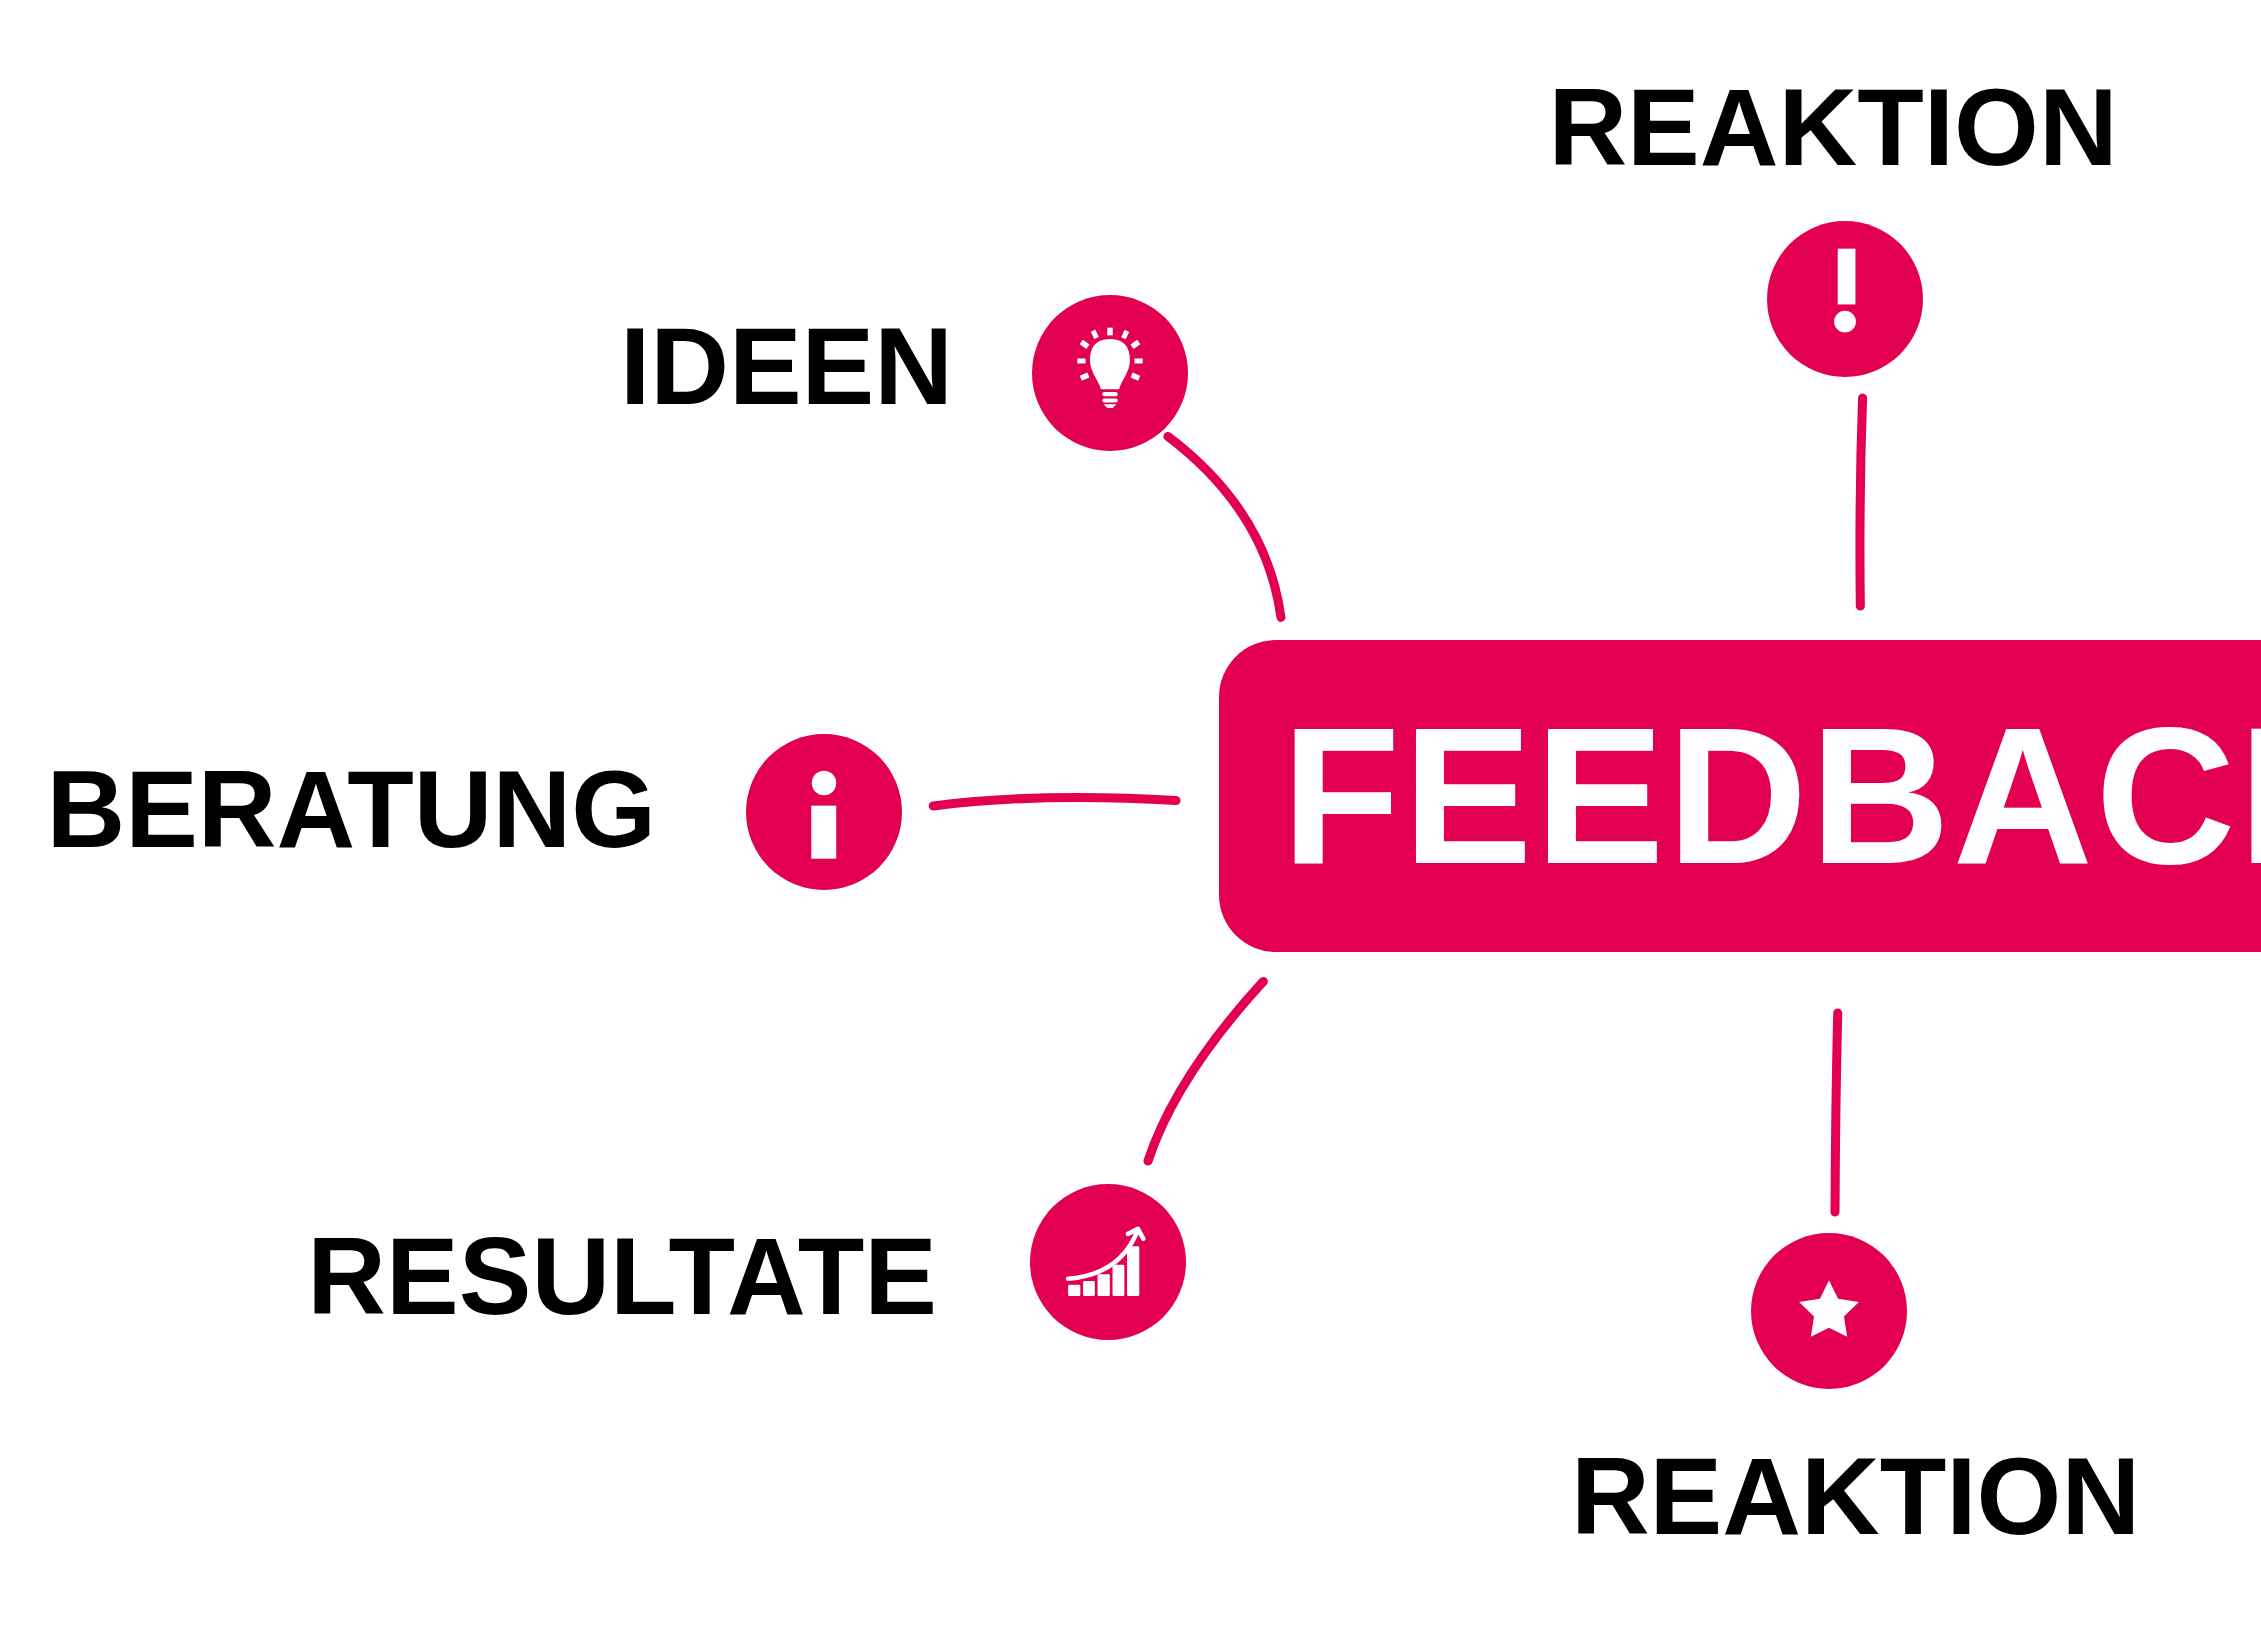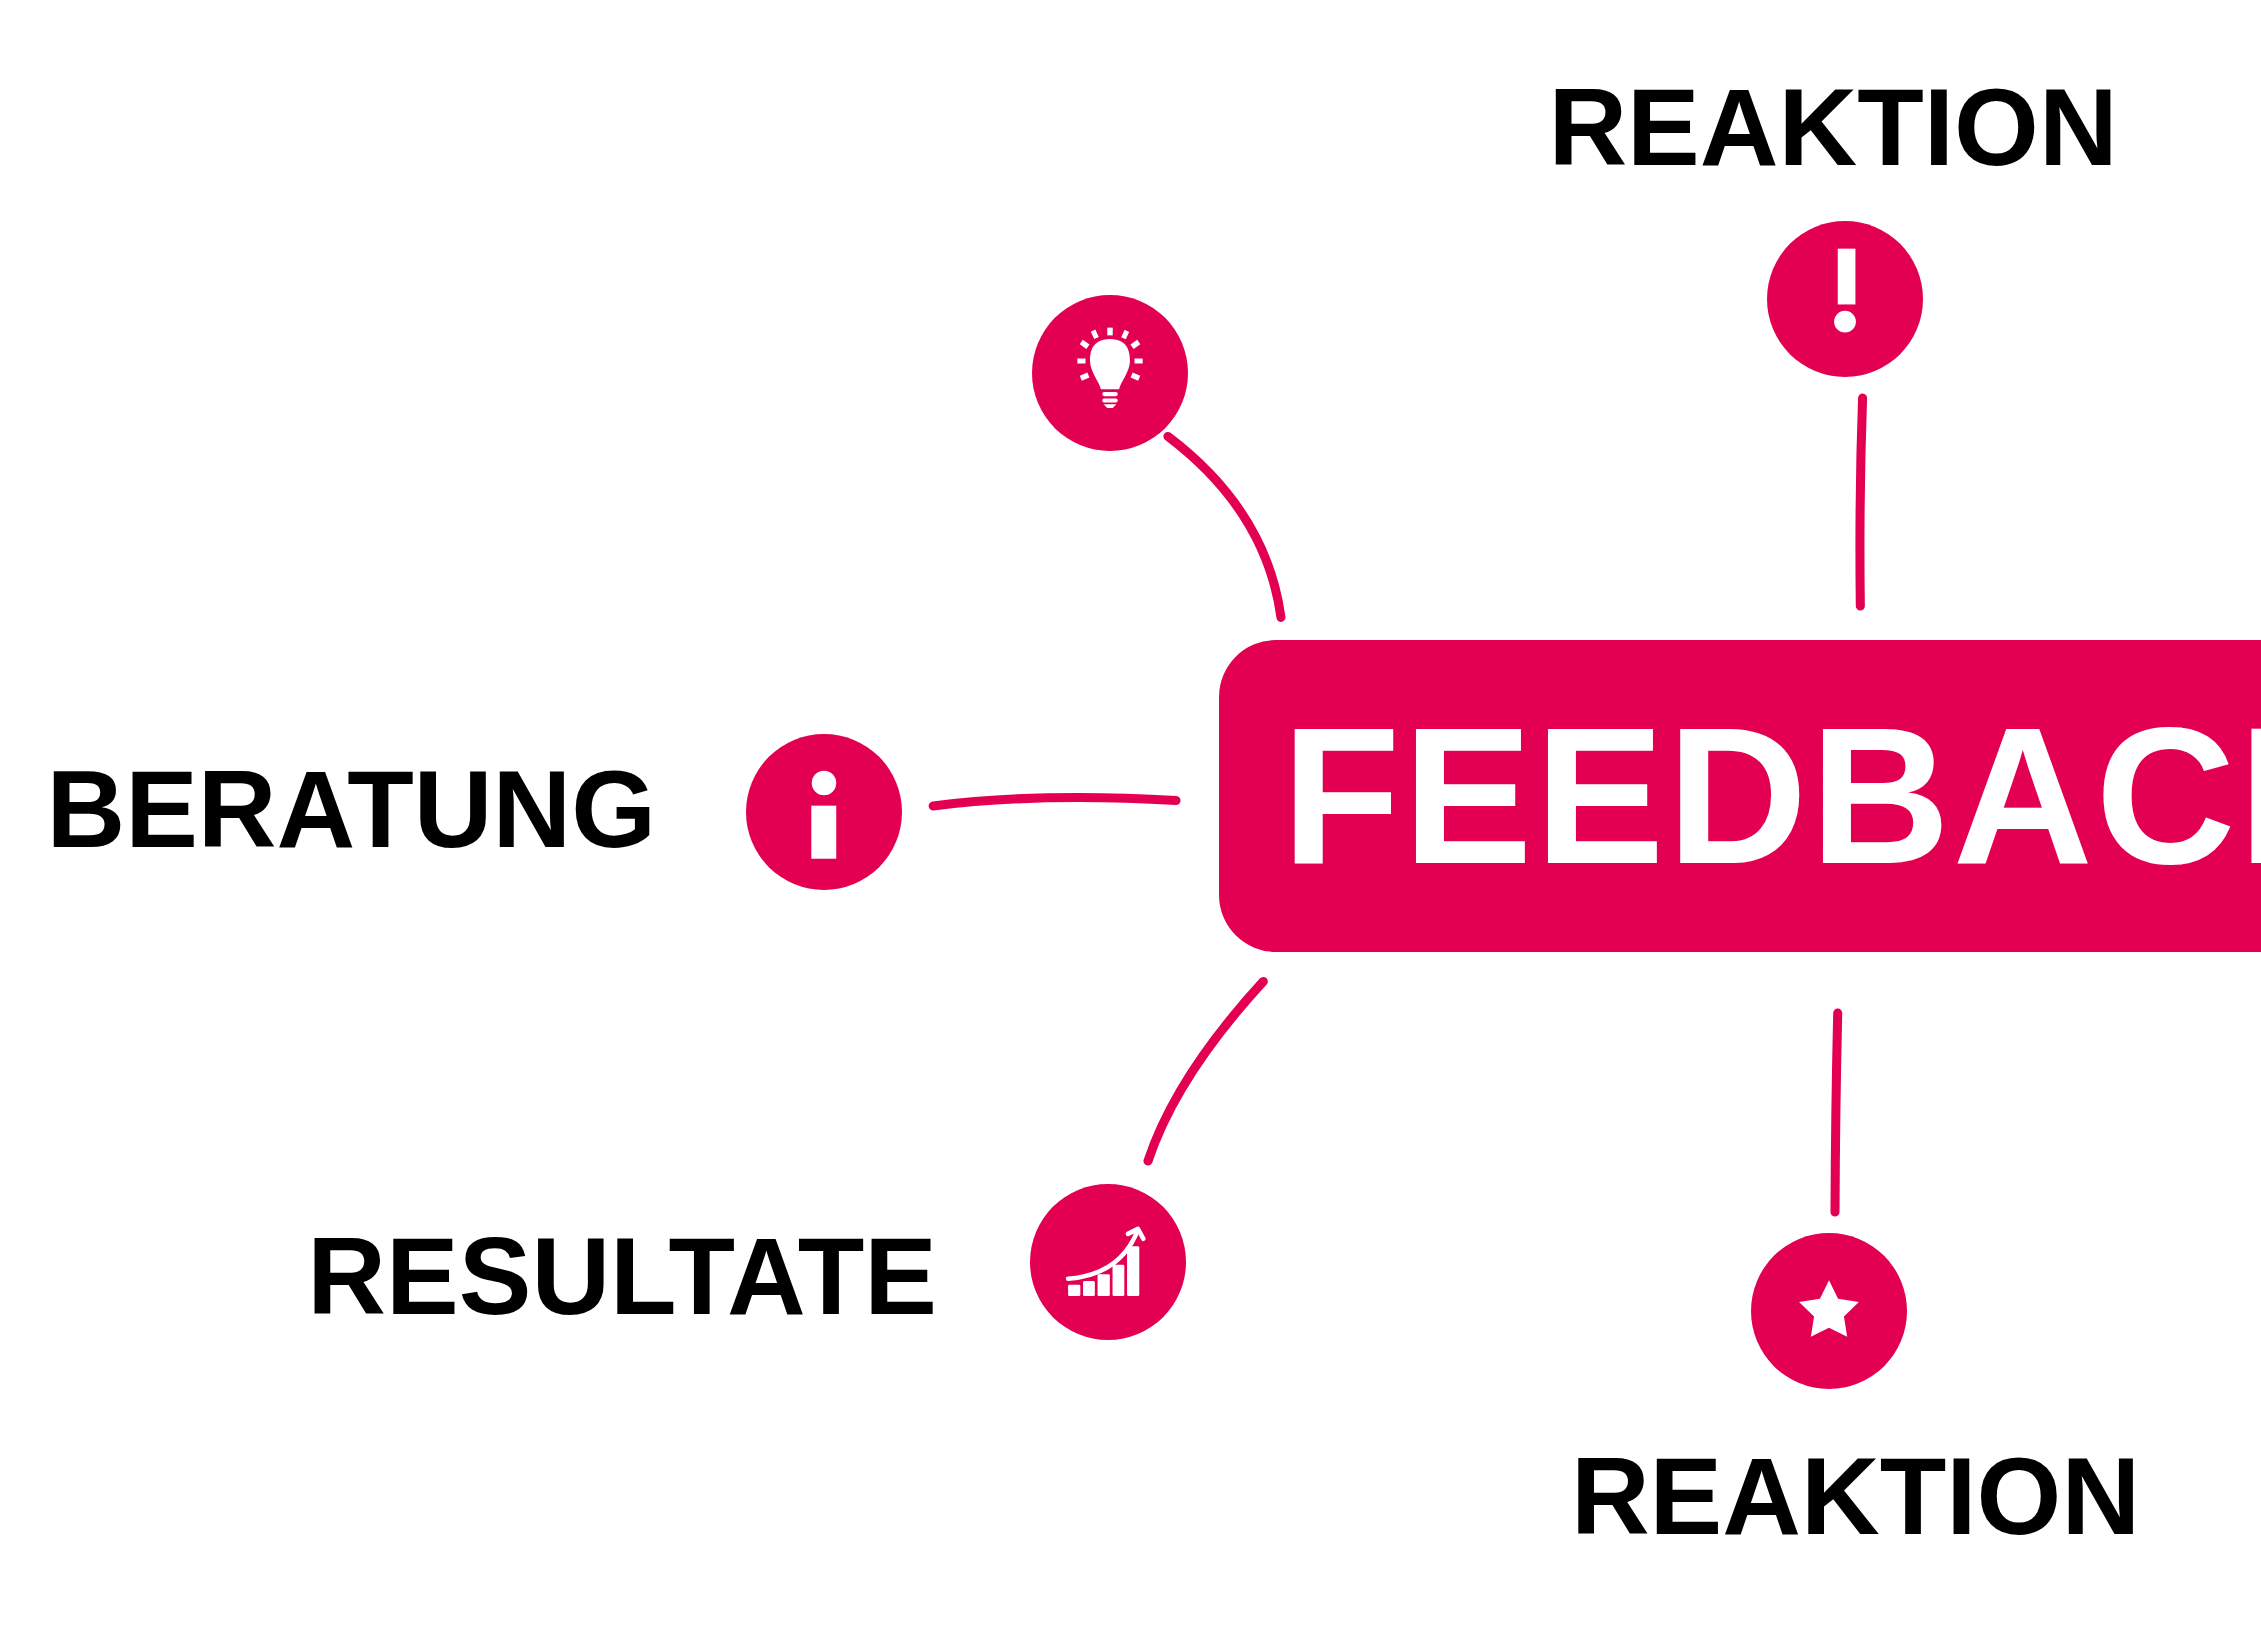--- a/index.html
+++ b/index.html
@@ -71,20 +71,21 @@
         <rect x="226" y="140" width="18" height="11"></rect>
         <rect x="133" y="78" width="11" height="18" transform="rotate(-25 138 87)"></rect>
         <rect x="200" y="78" width="11" height="18" transform="rotate(25 205 87)"></rect>
         <rect x="107" y="103" width="18" height="12" transform="rotate(35 116 109)"></rect>
         <rect x="219" y="103" width="18" height="12" transform="rotate(-35 228 109)"></rect>
         <rect x="107" y="174" width="18" height="12" transform="rotate(-22 116 180)"></rect>
         <rect x="219" y="174" width="18" height="12" transform="rotate(22 228 180)"></rect>
       </g>
     </svg>
   </div>
+  <div class="node-label align-right" style="left:626px; top:312px; width:327px;">IDEEN</div>
 
   <div class="node-circle" style="left:746px; top:734px;">
     <svg viewBox="0 0 344 344">
       <circle cx="172" cy="108" r="27" fill="#fff"></circle>
       <rect x="144" y="158" width="55" height="117" fill="#fff"></rect>
     </svg>
   </div>
   <div class="node-label align-right" style="left:71px; top:755px; width:585px;">BERATUNG</div>
 
   <div class="node-circle" style="left:1030px; top:1184px;">

